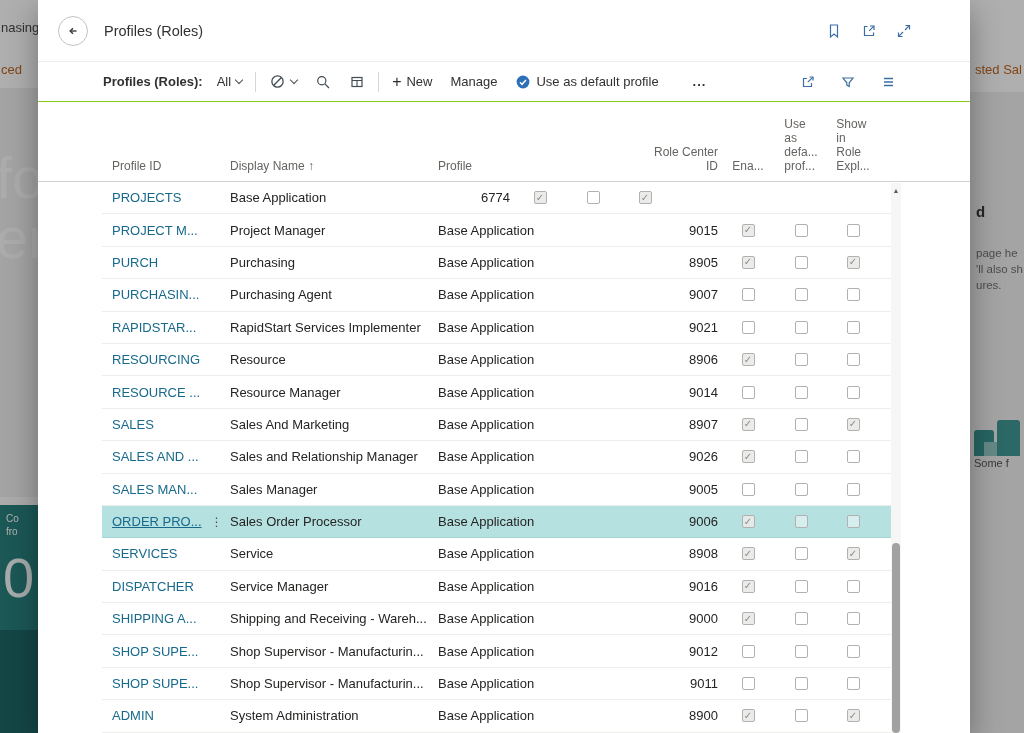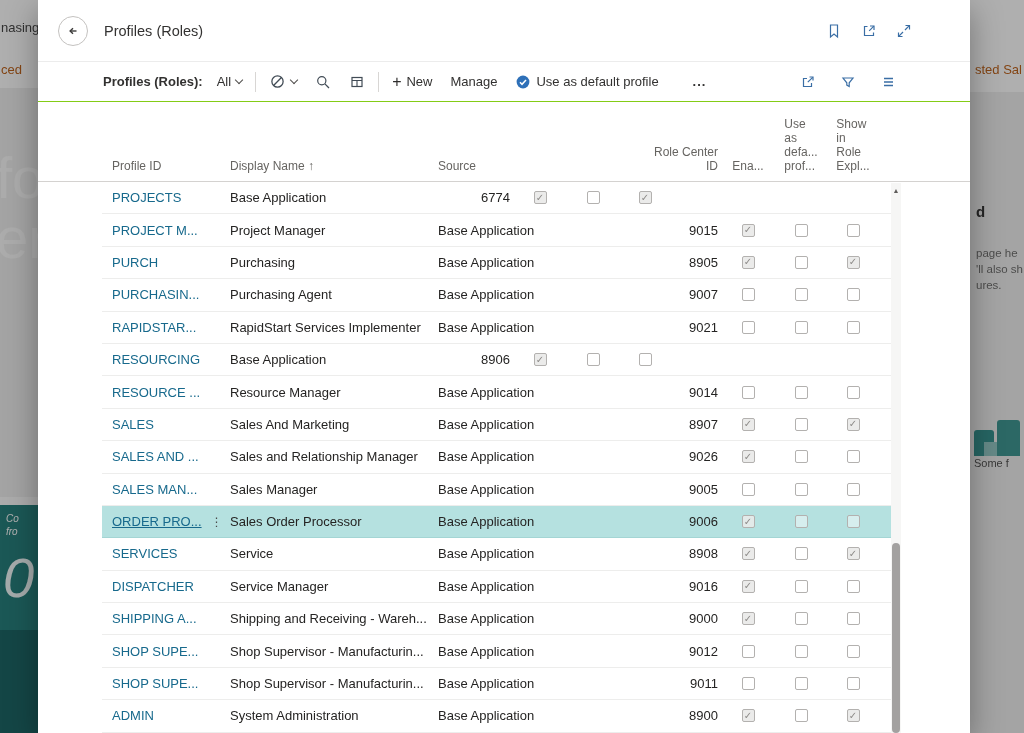--- a/index.html
+++ b/index.html
@@ -11,21 +11,21 @@
   .bg-left  { left:0;  width:38px;padding-left:24px; }
   .bg-right { right:0; width:54px; }
   .bg-topbar { position:absolute; top:0; left:0; right:0; background:#ffffff; }
   .bg-left .bg-topbar { height:88px; }
   .bg-right .bg-topbar { height:92px; }
   .bg-navfrag  { position:absolute; top:20px; left:1px; font-size:13px; color:#3f3f3f; white-space:nowrap; }
   .bg-linkfrag { position:absolute; top:62px; left:1px; font-size:13px; color:#bd5e14; white-space:nowrap; }
   .bg-right .bg-linkfrag { left:5px; }
   .bg-headline { position:absolute; top:148px; left:-4px; font-size:58px; line-height:60px; color:#fafafa; white-space:pre-line; }
   .bg-divider  { position:absolute; top:497px; left:0; right:0; height:8px; background:#fbfbfb; }
-  .bg-tile     { position:absolute; top:505px; left:0; width:38px; height:228px; background:#1f7b78;font-style:italic; }
+  .bg-tile     { position:absolute; top:505px; left:0; width:38px; height:228px; background:#1f7b78; }
   .bg-tile-label { position:absolute; top:7px; left:6px; color:#ffffff; font-size:10px; line-height:13px; }
   .bg-tile-value { position:absolute; top:40px; left:3px; color:#f2fafa; font-size:56px; font-weight:400; }
   .bg-tile-dark  { position:absolute; top:125px; left:0; width:38px; height:103px; background:#156060; }
   .bg-heading { position:absolute; top:203px; left:6px; font-size:15px; font-weight:bold; color:#2e2e2e; }
   .bg-para    { position:absolute; top:245px; left:6px; font-size:11.5px; line-height:16px; color:#6a6a6a; }
   .bg-illus   { position:absolute; top:412px; left:0; width:54px; height:44px; }
   .bg-illus .s1 { position:absolute; left:4px;  top:18px; width:20px; height:26px; background:#2f8f8c; border-radius:3px 3px 0 0; }
   .bg-illus .s2 { position:absolute; left:27px; top:8px;  width:23px; height:36px; background:#39948f; border-radius:3px 3px 0 0; }
   .bg-illus .s3 { position:absolute; left:14px; top:30px; width:26px; height:14px; background:#8fc6c2; }
   .bg-caption { position:absolute; top:457px; left:4px; font-size:11px; color:#4c4c4c; }
@@ -244,21 +244,21 @@
     </div>
   </div>
 
   <div class="thead">
     <div class="cols">
       <div class="hc c-id">Profile ID</div>
       <div class="hc c-name">
         <span>Display Name</span>
         <span class="sort-arrow">↑</span>
       </div>
-      <div class="hc c-src">Source</div>
+      <div class="hc c-src">Profile</div>
       <div class="hc c-role pre">Role Center
 ID</div>
       <div class="hc c-ena">
           <span class="pre">Ena...</span>
         </div>
       <div class="hc c-def">
           <span class="pre">Use
 as
 defa...
 prof...</span>
@@ -359,20 +359,21 @@
           </div>
        <div class="c-show">
             <span class="cb "></span>
           </div>
      </div>
       </div>
       <div class="trow">
         <div class="cols">
        <div class="c-id">
          <a class="id-link">RESOURCING</a></div>
+       <div class="c-name">Resource</div>
        <div class="c-src">Base Application</div>
        <div class="c-role cell">8906</div>
        <div class="c-ena">
             <span class="cb on">✓</span>
           </div>
        <div class="c-def">
             <span class="cb "></span>
           </div>
        <div class="c-show">
             <span class="cb "></span>

